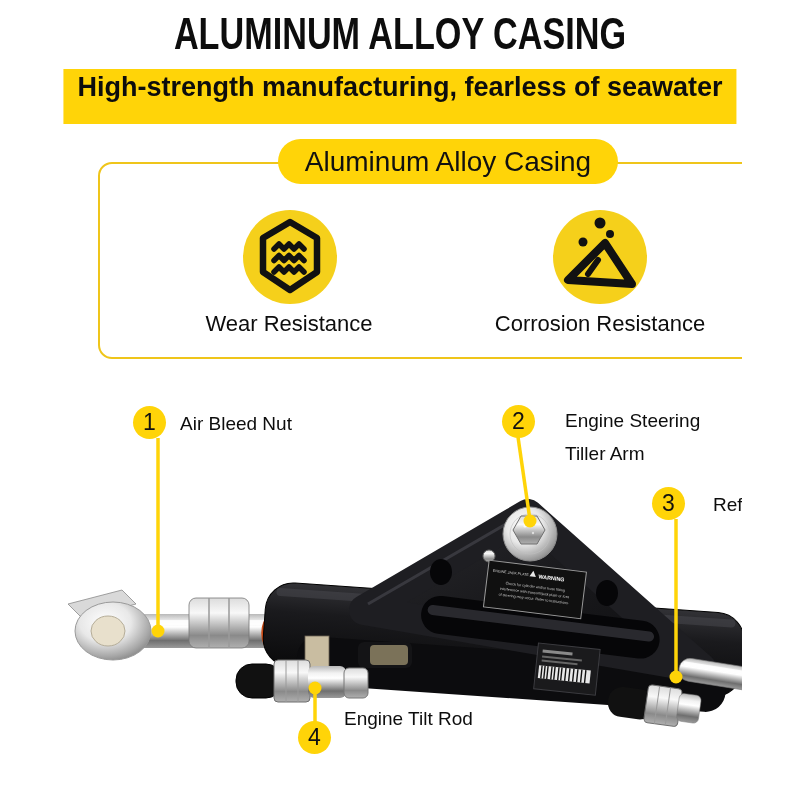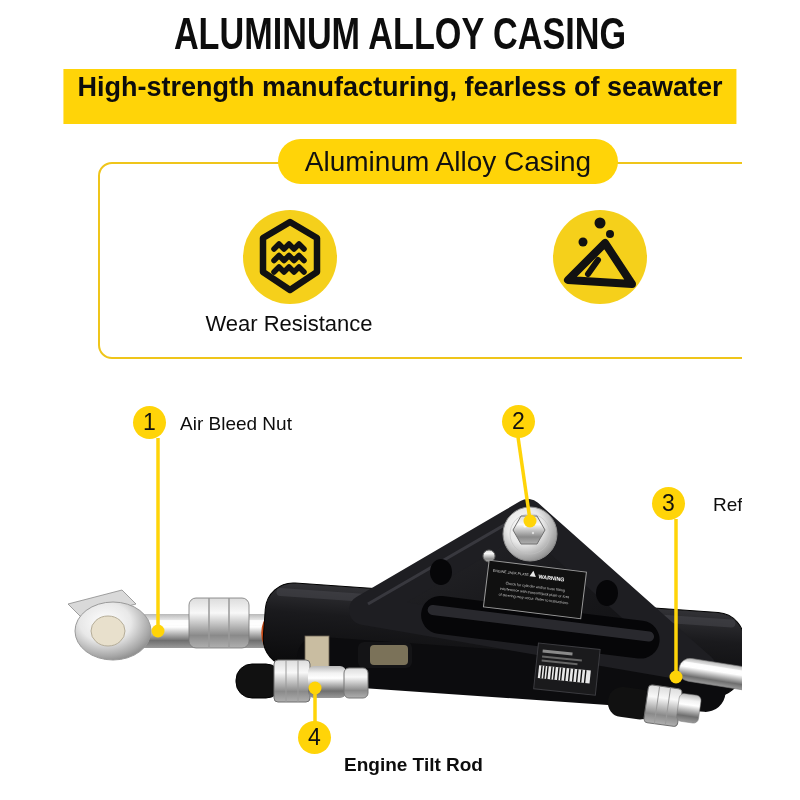--- a/index.html
+++ b/index.html
@@ -46,21 +46,21 @@
     position: absolute; font-size: 19px; line-height: 33px; color: #0d0d0d;
     white-space: nowrap; z-index: 4;
   }
   .c1 { left: 75px;  top: 406px; }
   .c2 { left: 444px; top: 405px; }
   .c3 { left: 594px; top: 487px; }
   .c4 { left: 240px; top: 721px; }
   .l1 { left: 122px; top: 407px; }
   .l2 { left: 507px; top: 404px; }
   .l3 { left: 655px; top: 488px; }
-  .l4 { left: 286px; top: 748px; font-weight: bold; }
+  .l4 { left: 286px; top: 702px; }
 </style>
 </head>
 <body>
 
 <div class="stage">
 
   <h1 class="title">ALUMINUM ALLOY CASING</h1>
 
   <div class="subtitle-bar">High-strength manufacturing, fearless of seawater</div>
 
@@ -78,20 +78,21 @@
   <svg class="feature-icon icon-corrosion" width="96" height="98" viewBox="0 0 96 98">
     <circle cx="48" cy="49" r="47" fill="#F5D01B"></circle>
     <polygon points="16,72 80,76 53,35" fill="none" stroke="#111" stroke-width="8" stroke-linejoin="round"></polygon>
     <line x1="36" y1="66" x2="46" y2="52" stroke="#111" stroke-width="6" stroke-linecap="round"></line>
     <circle cx="48" cy="15" r="5.5" fill="#111"></circle>
     <circle cx="58" cy="26" r="4" fill="#111"></circle>
     <circle cx="31" cy="34" r="4.5" fill="#111"></circle>
   </svg>
 
   <div class="feature-label label-wear">Wear Resistance</div>
+  <div class="feature-label label-corrosion">Corrosion Resistance</div>
 
   <svg class="product-svg" width="800" height="800" viewBox="0 0 800 800">
     <defs>
       <linearGradient id="chromeV" x1="0" y1="0" x2="0" y2="1">
         <stop offset="0" stop-color="#b9b9b9"></stop>
           <stop offset="0.22" stop-color="#f2f2f2"></stop>
         <stop offset="0.38" stop-color="#ffffff"></stop>
           <stop offset="0.55" stop-color="#c2c2c2"></stop>
         <stop offset="0.78" stop-color="#6f6f6f"></stop>
           <stop offset="1" stop-color="#9a9a9a"></stop>
@@ -211,20 +212,24 @@
       <circle cx="257" cy="688" r="6.5"></circle>
     </g>
   </svg>
 
   <div class="co-circle c1">1</div>
   <div class="co-label l1">
     <div>Air Bleed Nut</div>
   </div>
 
   <div class="co-circle c2">2</div>
+  <div class="co-label l2">
+    <div>Engine Steering</div>
+    <div>Tiller Arm</div>
+  </div>
 
   <div class="co-circle c3">3</div>
   <div class="co-label l3">
     <div>Refer Tube</div>
   </div>
 
   <div class="co-circle c4">4</div>
   <div class="co-label l4">
     <div>Engine Tilt Rod</div>
   </div>

